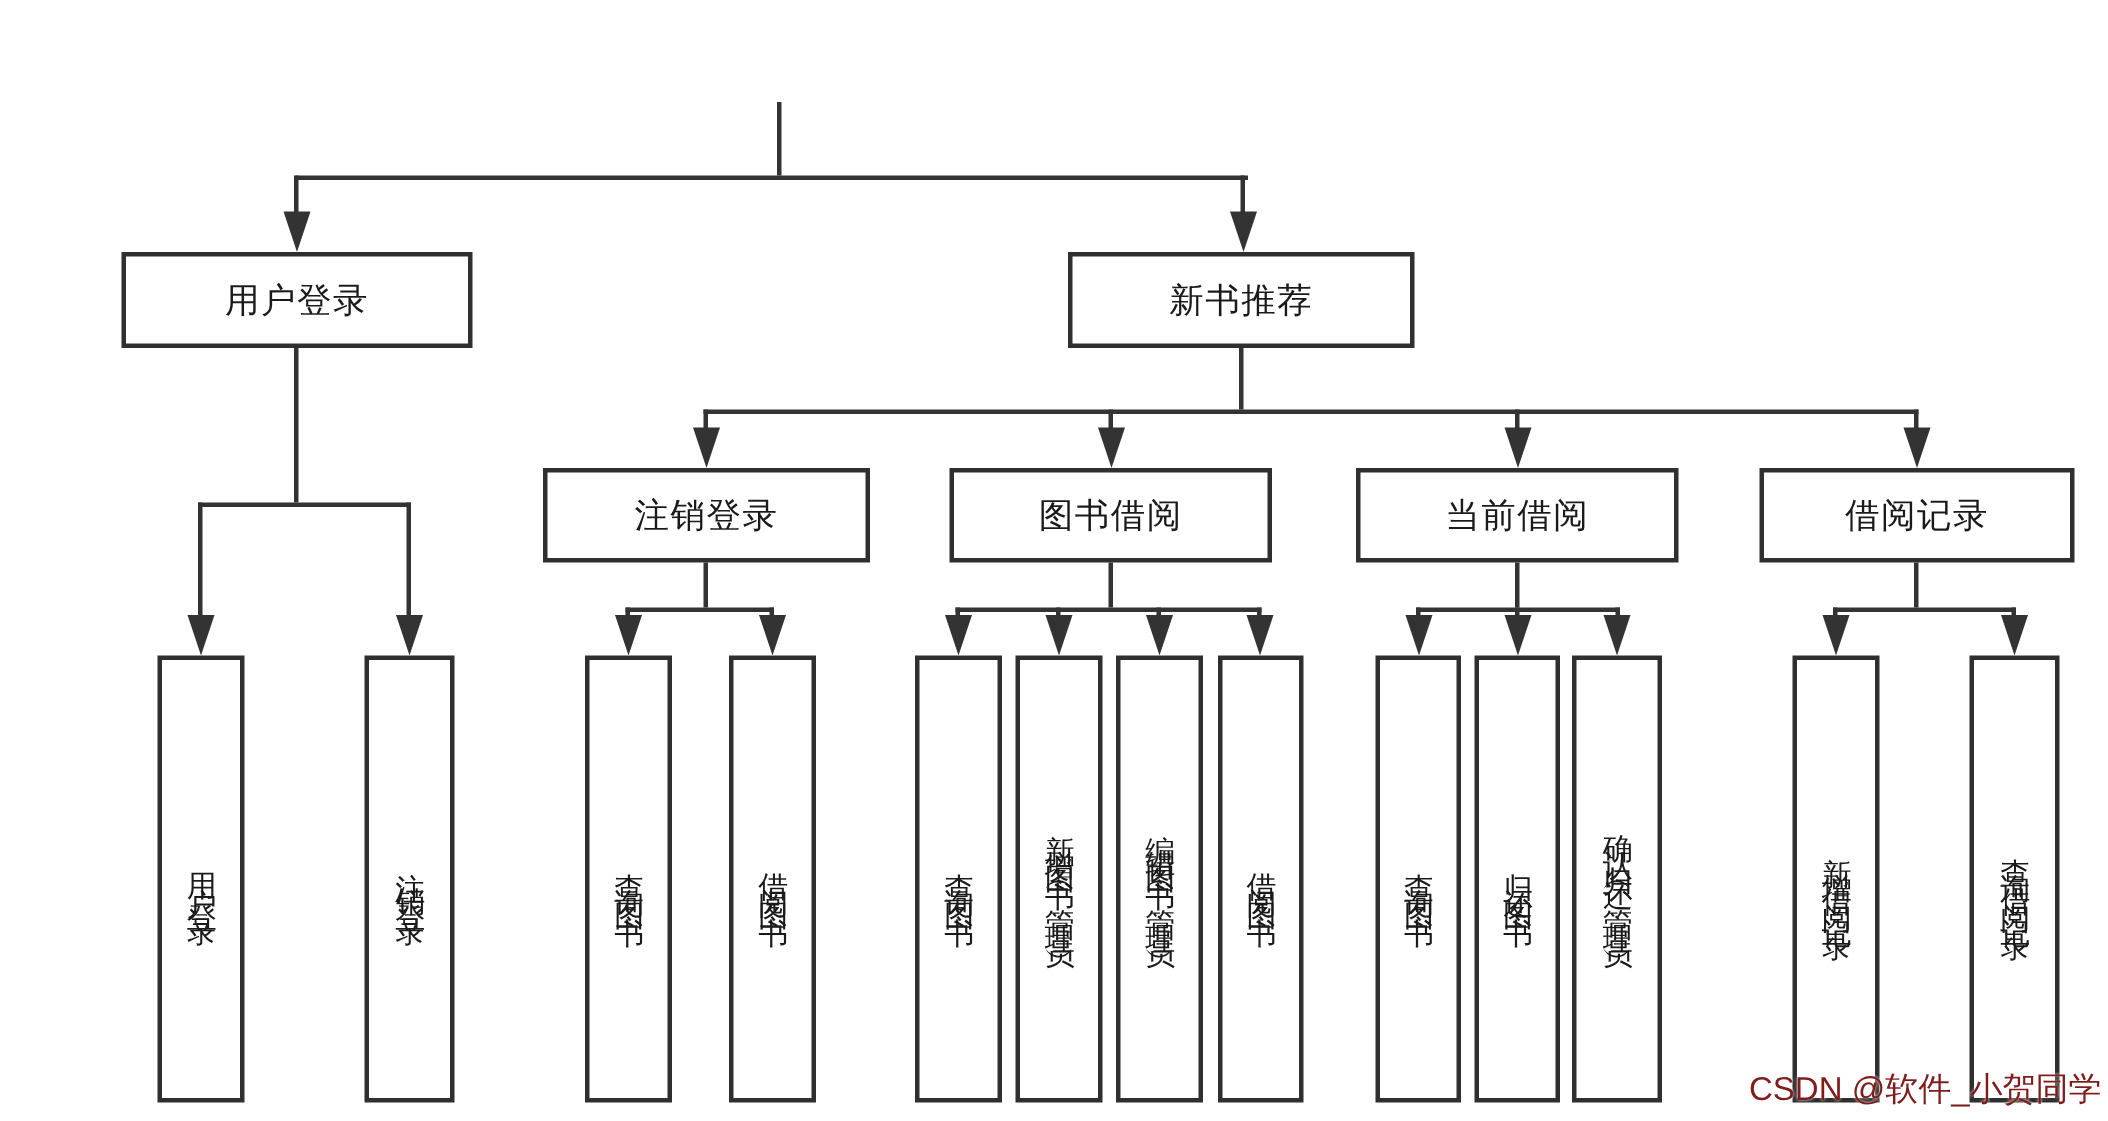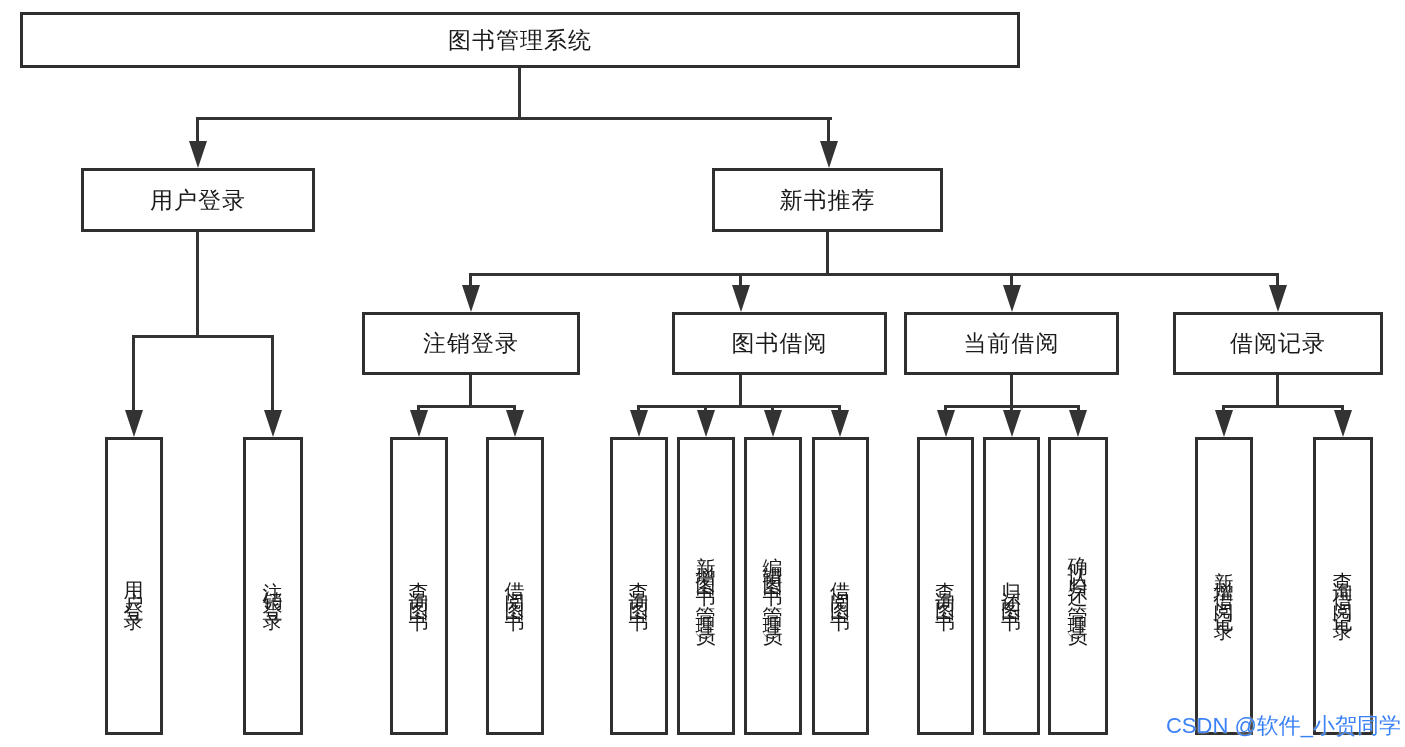--- a/index.html
+++ b/index.html
@@ -50,34 +50,31 @@
     height: 0;
     border-left: 9px solid transparent;
     border-right: 9px solid transparent;
     border-top: 27px solid #333333;
   }
   .watermark {
     position: absolute;
     right: 4px;
     bottom: 6px;
     font-size: 22px;
-    color: #3b82f6;
+    color: #7f1d1d;
     text-shadow: 0 0 2px #ffffff;
     white-space: nowrap;
     z-index: 10;
   }
 </style>
 </head>
 <body>
 
 <div id="canvas">
 
-  <div class="node" style="left:20px; top:12px; width:1000px; height:56px;">
-    <span class="hlabel">图书管理系统</span>
-  </div>
 
   <div class="line" style="left:518px; top:68px; width:3px; height:49px;"></div>
   <div class="line" style="left:197px; top:117px; width:635px; height:3px;"></div>
   <div class="line" style="left:196px; top:117px; width:3px; height:28px;"></div>
   <div class="arrow" style="left:189px; top:141px;"></div>
   <div class="line" style="left:827px; top:117px; width:3px; height:28px;"></div>
   <div class="arrow" style="left:820px; top:141px;"></div>
 
   <div class="node" style="left:81px; top:168px; width:234px; height:64px;">
     <span class="hlabel">用户登录</span>
@@ -100,21 +97,21 @@
   <div class="line" style="left:739px; top:273px; width:3px; height:16px;"></div>
   <div class="arrow" style="left:732px; top:285px;"></div>
   <div class="line" style="left:1010px; top:273px; width:3px; height:16px;"></div>
   <div class="arrow" style="left:1003px; top:285px;"></div>
   <div class="line" style="left:1276px; top:273px; width:3px; height:16px;"></div>
   <div class="arrow" style="left:1269px; top:285px;"></div>
 
   <div class="node" style="left:362px; top:312px; width:218px; height:63px;">
     <span class="hlabel">注销登录</span>
   </div>
-  <div class="node" style="left:633px; top:312px; width:215px; height:63px;margin-left:39px;">
+  <div class="node" style="left:633px; top:312px; width:215px; height:63px;">
     <span class="hlabel">图书借阅</span>
   </div>
   <div class="node" style="left:1173px; top:312px; width:210px; height:63px;">
     <span class="hlabel">借阅记录</span>
   </div>
   <div class="node" style="left:904px; top:312px; width:215px; height:63px;">
     <span class="hlabel">当前借阅</span>
   </div>
 
   <div class="line" style="left:469px; top:375px; width:3px; height:30px;"></div>

